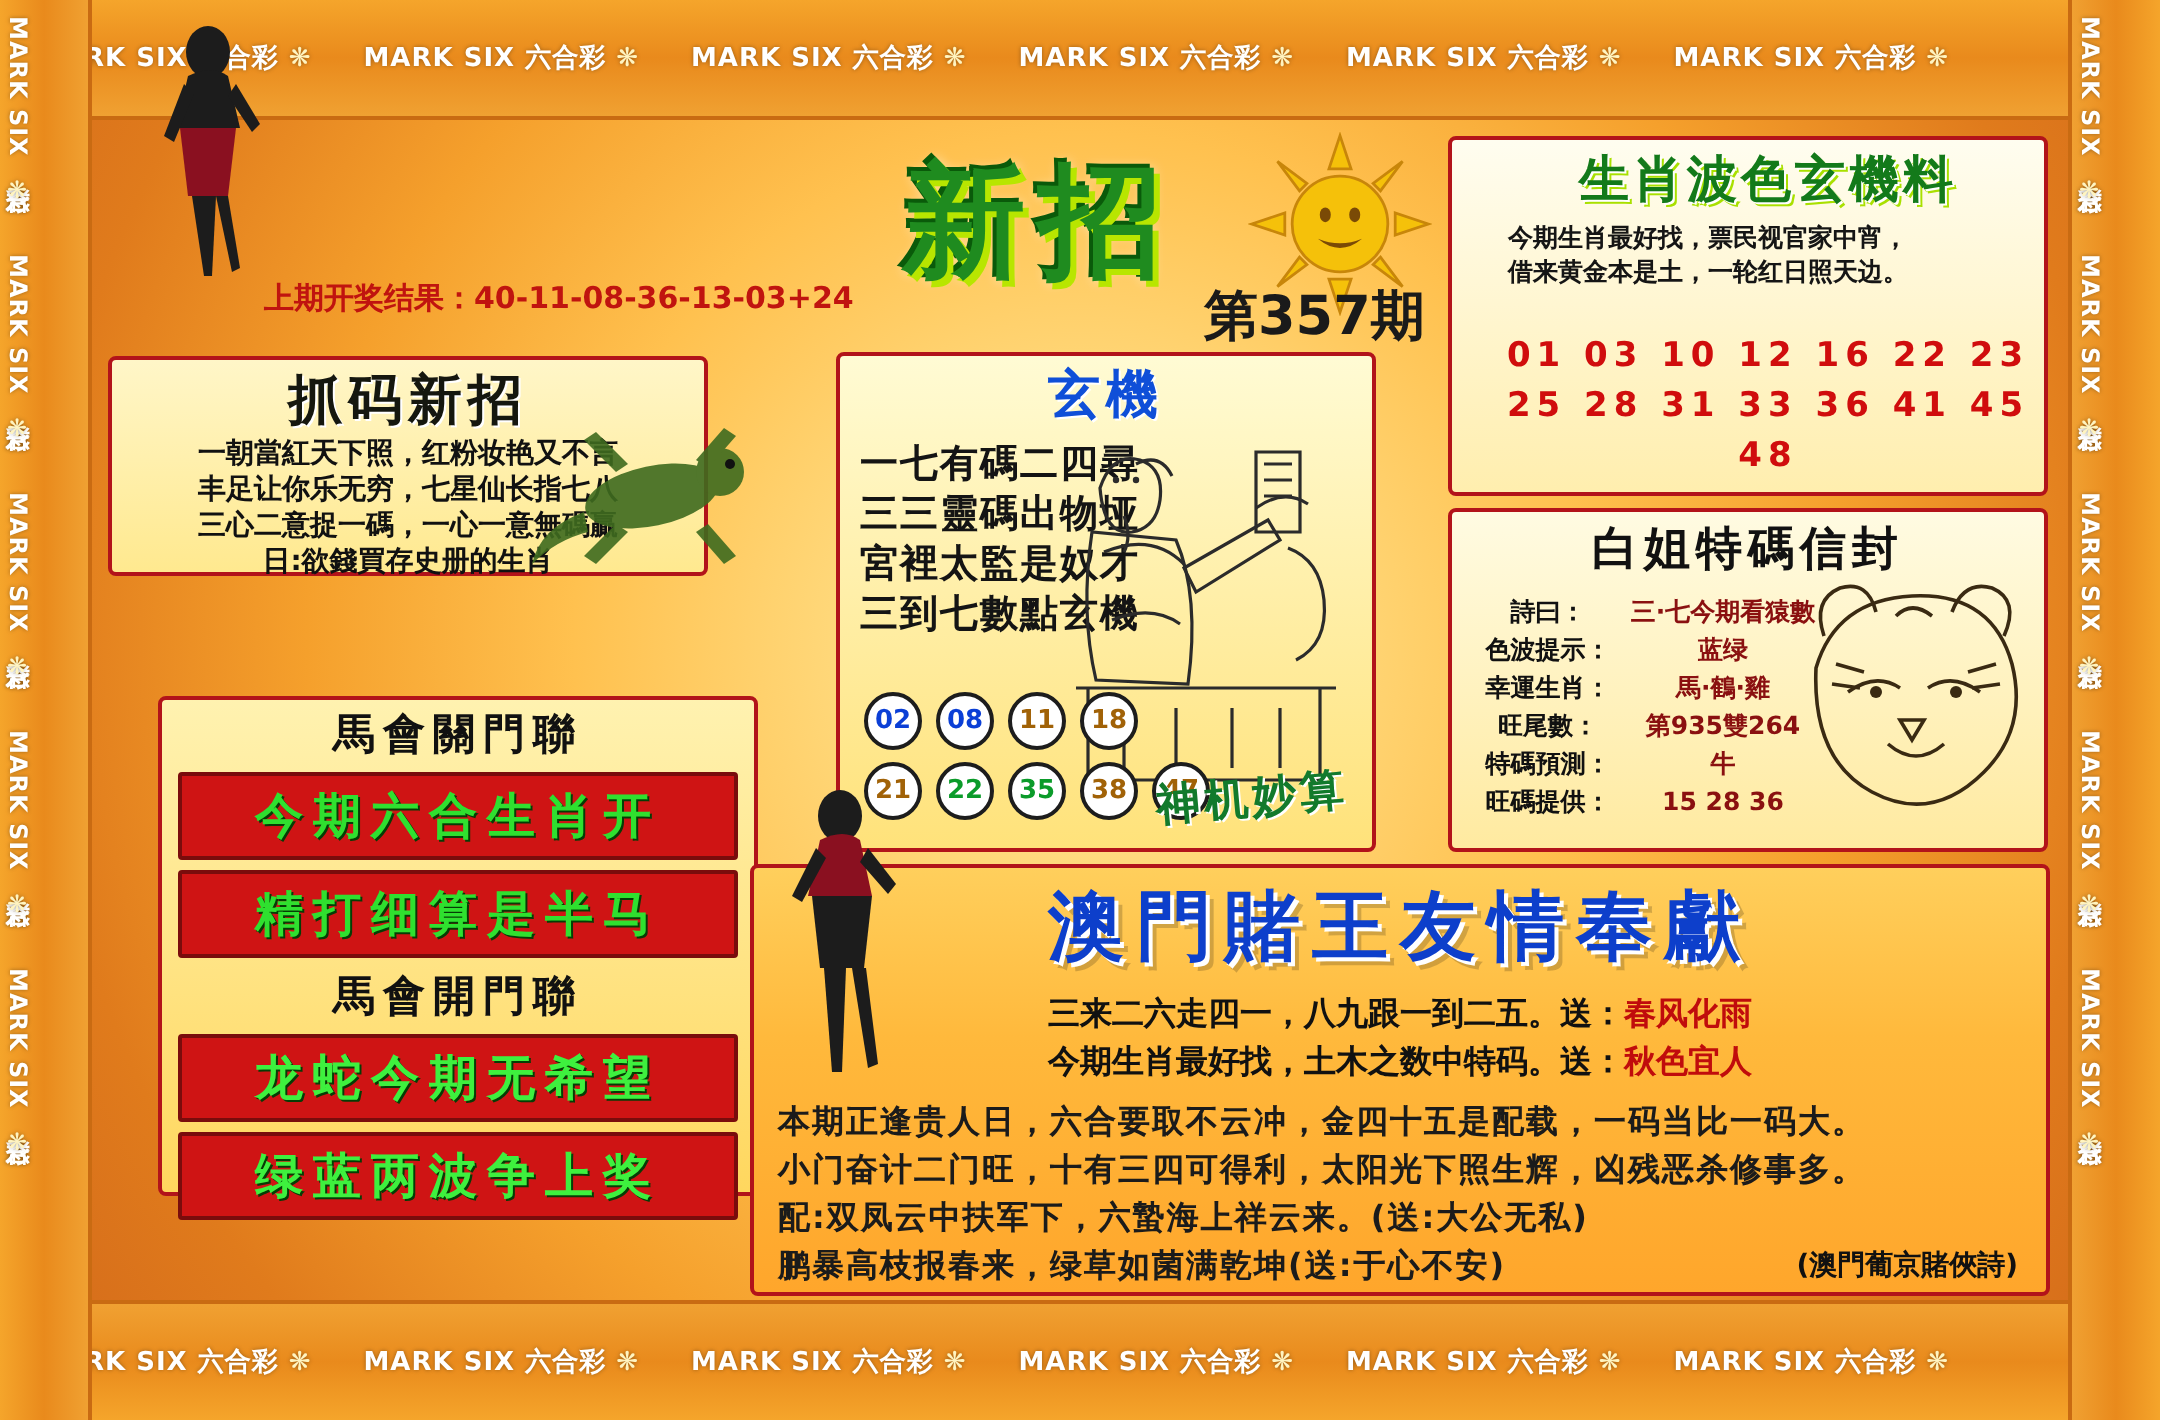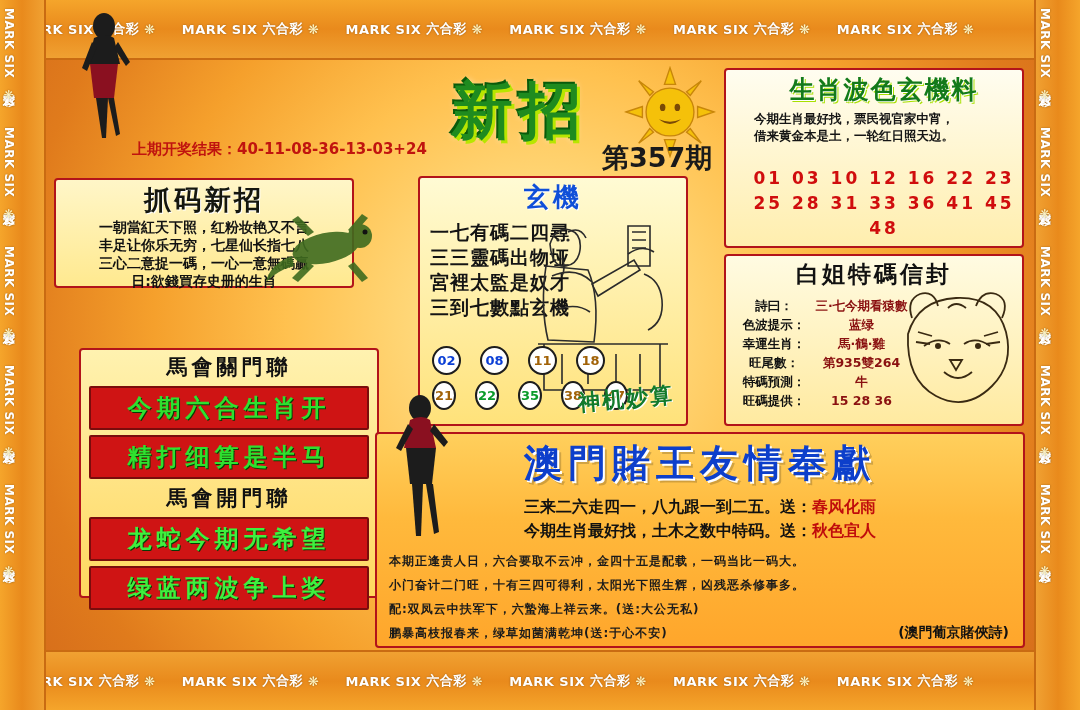--- a/index.html
+++ b/index.html
@@ -89,21 +89,21 @@
   .mh-row.alt span{color:#3ef03e;}
 
   
   .p-xuanji{left:330px;top:118px;width:270px;height:250px;
     background:linear-gradient(180deg,#fffbd4,#ffe27a);margin-left:44px;}
   .p-xuanji .hd{font-size:26px;font-weight:bold;color:#0f4fd8;text-align:center;margin-top:2px;
     letter-spacing:3px;text-shadow:1px 1px 0 #fff;}
   .xj-lines{position:absolute;left:10px;top:42px;width:175px;}
   .xj-lines div{font-size:19px;font-weight:bold;color:#141414;line-height:25px;letter-spacing:1px;}
   .balls{position:absolute;left:8px;bottom:8px;width:200px;}
-  .ball-row{display:flex;gap:19px;margin-bottom:6px;padding-left:4px;}
+  .ball-row{display:flex;gap:7px;margin-bottom:6px;padding-left:4px;}
   .ball{width:25px;height:25px;border-radius:50%;border:2px solid #1d1d1d;
     display:flex;align-items:center;justify-content:center;
     font-size:13px;font-weight:bold;background:#fff;}
   .b-blue{color:#0b3fd6;}
   .b-red{color:#a16207;}
   .b-green{color:#0b9b2a;}
   .xj-art{position:absolute;right:4px;top:36px;width:150px;height:200px;}
   .xj-stamp{position:absolute;right:12px;bottom:10px;font-size:22px;font-weight:bold;color:#127a2c;
     letter-spacing:2px;transform:rotate(-5deg);text-shadow:1px 1px 0 #fff;}
 
@@ -130,21 +130,21 @@
 
   
   .p-aomen{left:331px;top:374px;width:650px;height:216px;
     background:linear-gradient(180deg,#ffcf5c,#ffb93c 40%,#ffa62b 100%);border:2px solid #b2131a;}
   .am-title{font-size:38px;font-weight:bold;color:#0d3fcb;text-align:center;margin-top:4px;
     letter-spacing:6px;text-shadow:2px 2px 0 #fff,4px 4px 0 rgba(0,0,0,.18);}
   .am-sub{margin-top:6px;text-align:center;}
   .am-sub div{font-size:16px;font-weight:bold;color:#111;line-height:24px;}
   .am-sub .hl{color:#c00c0c;}
   .am-poem{margin:6px 12px 0;}
-  .am-poem div{font-size:12px;font-weight:bold;color:#1b1b1b;line-height:24px;letter-spacing:1px;}
+  .am-poem div{font-size:16px;font-weight:bold;color:#1b1b1b;line-height:24px;letter-spacing:1px;}
   .am-sign{position:absolute;right:14px;bottom:4px;font-size:14px;font-weight:bold;color:#111;}
 
   .girl{position:absolute;}
   .lizard{position:absolute;left:220px;top:128px;width:130px;height:120px;}
 </style>
 </head>
 <body>
 
 <div class="page">
 

